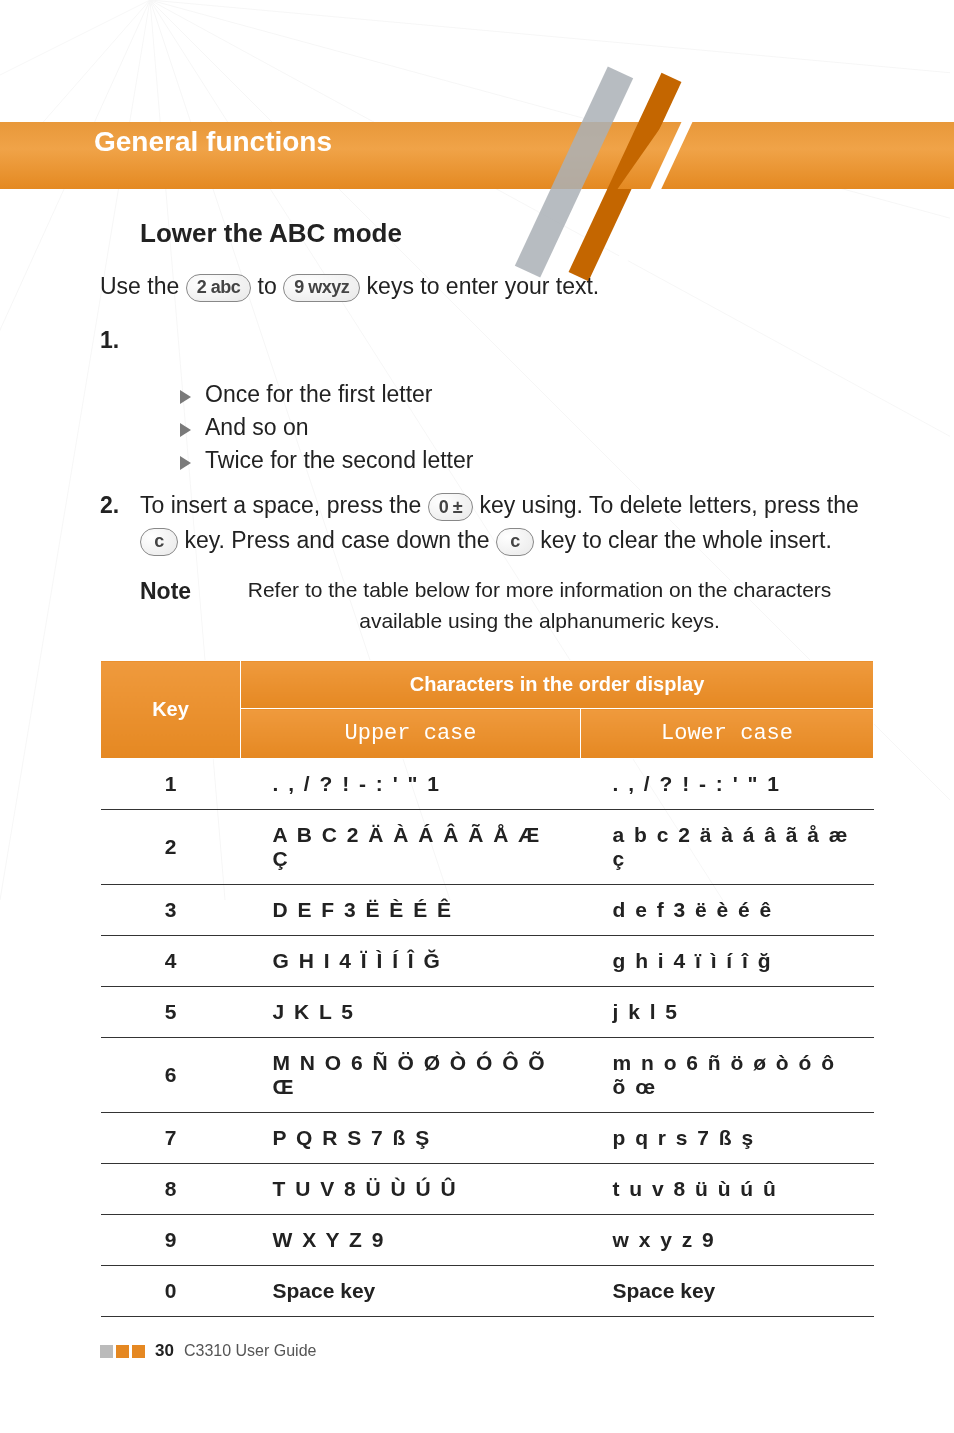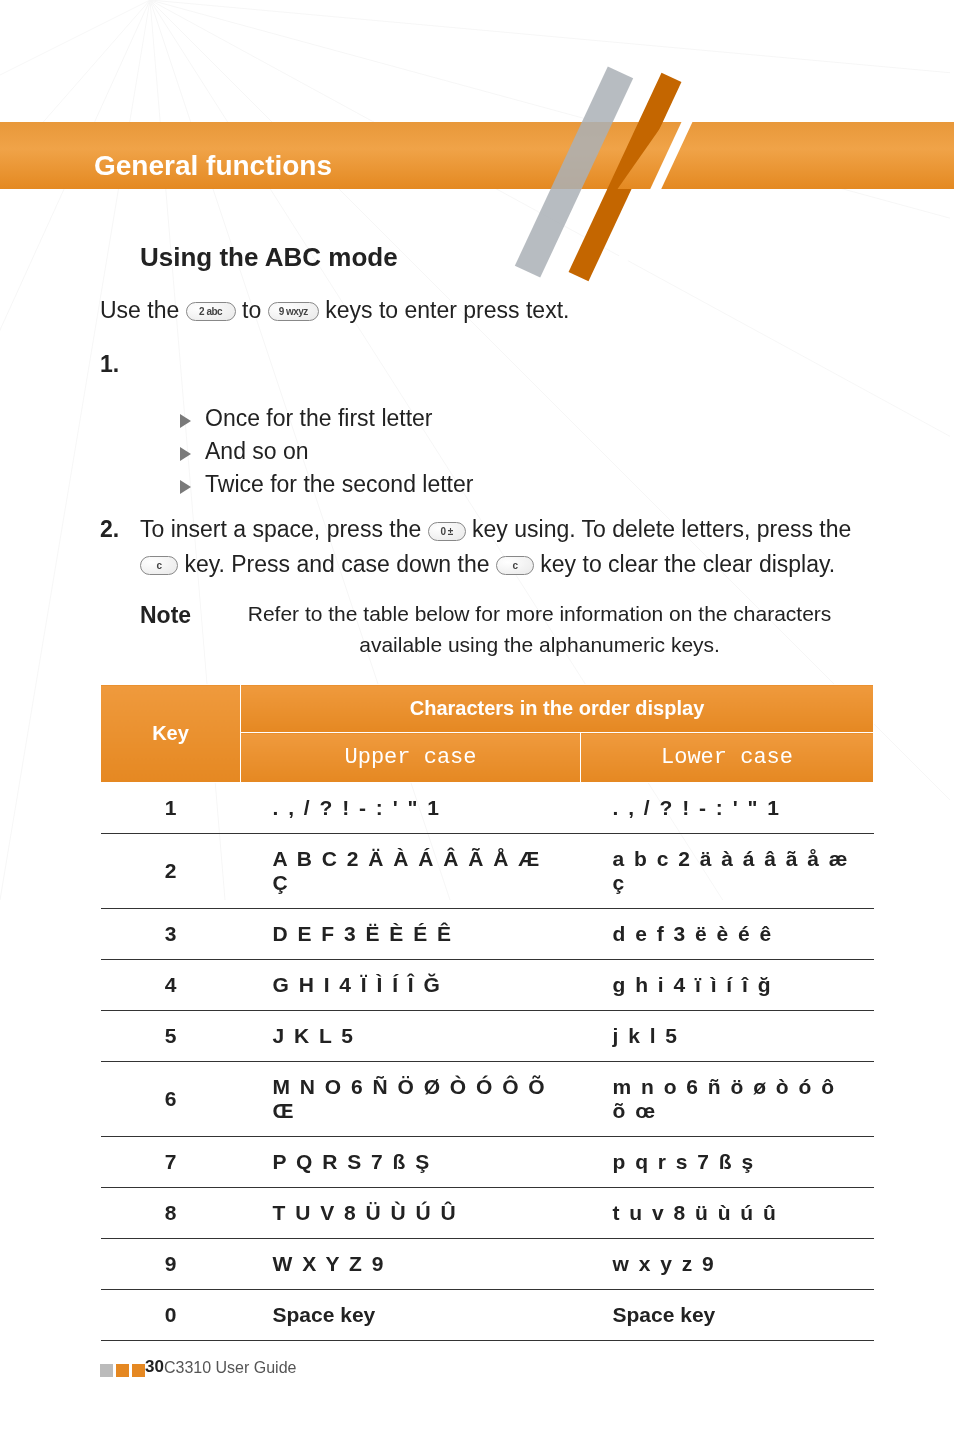--- a/index.html
+++ b/index.html
@@ -7,44 +7,44 @@
   .page { width: 954px; height: 1433px; position: relative; padding: 0 80px 0 100px; background: #fff; overflow: hidden; }
   .bg-fan { position: absolute; left: -250px; top: -300px; width: 1200px; height: 1200px; pointer-events: none; opacity: 0.22; }
   .header-band { position: absolute; left: 0; right: 0; top: 122px; height: 67px; }
   .band-fill { position: absolute; left: 0; top: 0; height: 67px; width: 430px; background: linear-gradient(180deg,#e8983a 0%,#f0a348 40%,#e48921 100%); }
   .band-tail { position: absolute; left: 430px; top: 0; height: 67px; width: 300px; overflow: hidden; }
   .band-tail::before { content:""; position:absolute; left:-35px; top:0; bottom:0; right:-120px; background: linear-gradient(180deg,#e8983a 0%,#f0a348 40%,#e48921 100%); transform: skewX(-35deg); }
   .band-grey { position:absolute; left: 560px; top:-60px; width: 28px; height: 220px; background:#aab0b6; transform: rotate(25deg); opacity:0.85;}
   .band-right { position:absolute; right:0; top:0; height:67px; width:280px; background: linear-gradient(180deg,#e8983a 0%,#f0a348 40%,#e48921 100%); }
   .band-right::before { content:""; position:absolute; left:-33px; top:0; bottom:0; width:66px; background: linear-gradient(180deg,#e8983a 0%,#f0a348 40%,#e48921 100%); transform: skewX(-35deg); }
   .band-dark { position:absolute; left:614px; top:-55px; width:22px; height:220px; background:#c46600; transform: rotate(25deg);}
-  .section-title { position: relative; z-index: 2; padding-top: 126px; font-size: 28px; font-weight: bold; color: #fff; margin-left: -6px; margin-top: 24px; }
+  .section-title { position: relative; z-index: 2; padding-top: 126px; font-size: 28px; font-weight: bold; color: #fff; margin-left: -6px; }
   .content { position: relative; z-index: 2; margin-top: 60px; }
   h3.using { font-size: 26px; font-weight: bold; margin-left: 40px; margin-bottom: 20px; }
   .line { font-size: 23px; line-height: 1.55; margin-bottom: 10px; }
   .line.use { margin-bottom: 18px; }
-  .keyicon { display:inline-flex; align-items:center; justify-content:center; min-width: 50px; height: 19px; border:1.5px solid #888; border-radius: 14px; padding: 0 10px; font-size: 10px; color:#444; background: radial-gradient(ellipse at 30% 30%, #fff, #e8e8e8); vertical-align: middle; letter-spacing: -0.5px; font-weight: bold; }
+  .keyicon { display:inline-flex; align-items:center; justify-content:center; min-width: 50px; height: 28px; border:1.5px solid #888; border-radius: 14px; padding: 0 10px; font-size: 18px; color:#444; background: radial-gradient(ellipse at 30% 30%, #fff, #e8e8e8); vertical-align: middle; letter-spacing: -0.5px; font-weight: bold; }
   .keyicon.small { min-width: 38px; }
   ol.steps { list-style: none; margin: 0 0 14px 0; }
   ol.steps > li { display: flex; gap: 16px; font-size: 23px; line-height: 1.5; margin-bottom: 10px; }
   ol.steps > li .num { font-weight: bold; min-width: 24px; }
   .bullets { margin: 24px 0 14px 80px; }
   .bul { display:flex; gap: 14px; align-items:flex-start; font-size:23px; margin-bottom:6px; }
   .bul .tri { width:0;height:0;border-left:11px solid #7a7a7a;border-top:7px solid transparent;border-bottom:7px solid transparent;margin-top:9px;}
   .noteRow { display:flex; gap: 14px; margin: 18px 0 24px 40px; font-size: 21px; line-height: 1.45; text-align: center; }
   .noteRow .nl { font-weight: bold; font-size: 23px; }
   table.ktab { width: 100%; border-collapse: collapse; font-size: 21px; }
   table.ktab th { background: linear-gradient(180deg,#ef9a3d,#e58822); color:#fff; font-weight: bold; padding: 12px 8px; border: 1px solid #fff; }
   table.ktab th.sub { font-weight: normal; font-size: 22px; font-family: Liberation Mono, monospace; }
   table.ktab td { padding: 13px 18px; border-bottom: 1.5px solid #343434; vertical-align: middle; }
   table.ktab td.k { text-align:center; font-weight:bold; width: 140px; }
   table.ktab td.u { width: 340px; font-weight: bold; letter-spacing: 2px; padding-left: 32px; }
   table.ktab td.l { font-weight: bold; letter-spacing: 2px; padding-left: 32px; }
   table.ktab tr.headtop th { font-size: 20px; }
-  .footer { position:absolute; bottom: 56px; left: 100px; display:flex; align-items:flex-end; font-size: 16px; color:#555;}
+  .footer { position:absolute; bottom: 72px; left: 100px; display:flex; align-items:center; gap: 10px; font-size: 16px; color:#555;}
   .footer .blocks { display:flex; gap:3px; }
   .footer .blocks span { width:13px; height:13px; background:#e58822; display:block; }
   .footer .blocks span:first-child { background:#bbb; }
   .footer .pg { font-weight:bold; color:#222; font-size: 17px; }
   .band-sep { position:absolute; right: 290px; top:-60px; width: 10px; height: 240px; background:#fff; transform: rotate(25deg); z-index:1;}
 </style>
 </head>
 <body>
 
 <div class="page">
@@ -74,28 +74,28 @@
     <div class="band-grey"></div>
     <div class="band-dark"></div>
     <div class="band-sep"></div>
     <div class="band-right"></div>
   </div>
 
   <div class="section-title">General functions</div>
 
   <div class="content">
 
-    <h3 class="using">Using the ABC mode</h3>
+    <h3 class="using">Lower the ABC mode</h3>
 
     <p class="line use">
       <span>Use the </span>
       <span class="keyicon">2 abc</span>
       <span> to </span>
       <span class="keyicon">9 wxyz</span>
-      <span> keys to enter press text.</span>
+      <span> keys to enter your text.</span>
     </p>
 
     <ol class="steps">
       <li>
         <span class="num">1.</span>
       </li>
     </ol>
 
     <div class="bullets">
       <div class="bul">
@@ -115,21 +115,21 @@
     <ol class="steps">
       <li>
         <span class="num">2.</span>
         <span>
           <span>To insert a space, press the </span>
           <span class="keyicon small">0 ±</span>
           <span> key using. To delete letters, press the </span>
           <span class="keyicon small">c</span>
           <span> key. Press and case down the </span>
           <span class="keyicon small">c</span>
-          <span> key to clear the clear display.</span>
+          <span> key to clear the whole insert.</span>
         </span>
       </li>
     </ol>
 
     <div class="noteRow">
       <span class="nl">Note</span>
       <span>Refer to the table below for more information on the characters available using the alphanumeric keys.</span>
     </div>
 
     <table class="ktab">

